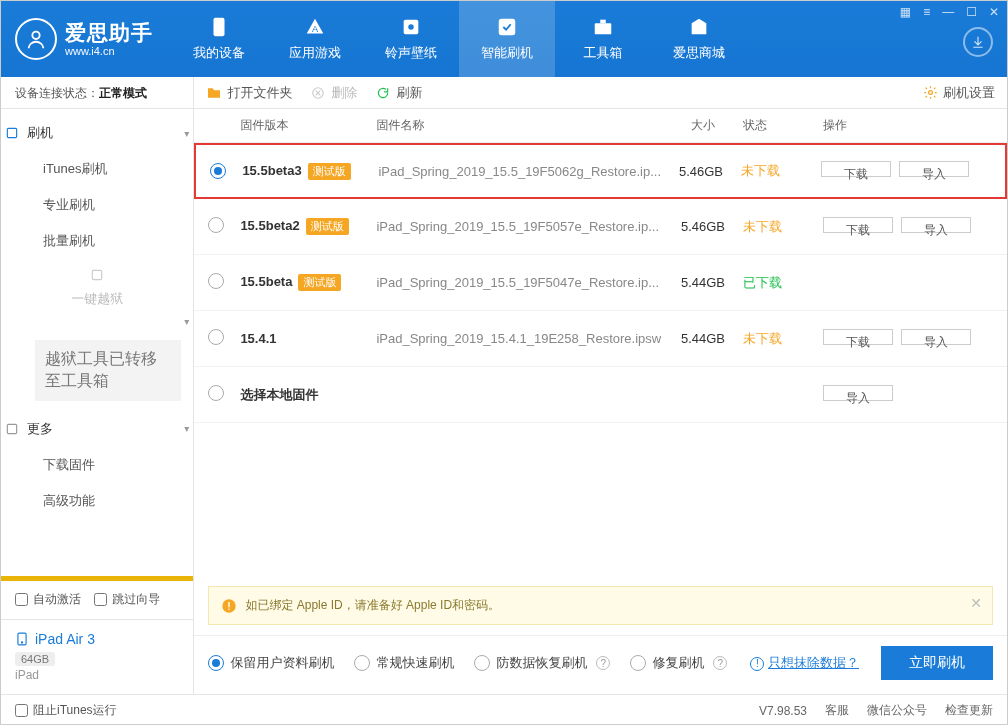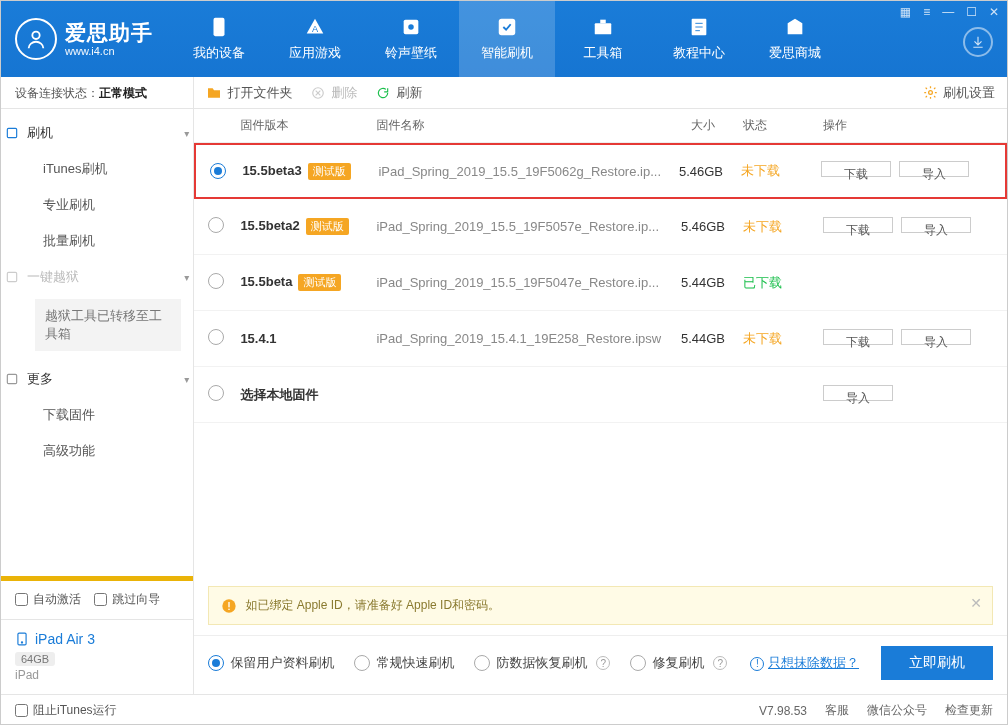--- a/index.html
+++ b/index.html
@@ -19,21 +19,21 @@
 .dl-circle { width:30px; height:30px; border:2px solid rgba(255,255,255,.5); border-radius:50%; display:flex; align-items:center; justify-content:center; margin:26px 14px 0 6px; cursor:pointer; }
 .body { display:flex; height:617px; }
 .sidebar { width:196px; border-right:1px solid #e5e5e5; display:flex; flex-direction:column; }
 .side-status { height:32px; line-height:32px; padding-left:14px; font-size:12px; color:#555; border-bottom:1px solid #e5e5e5; }
 .side-status b { color:#222; }
 .side-list { padding:6px 0; flex:1; overflow:auto; }
 .side-h { display:flex; align-items:center; gap:8px; padding:9px 4px; color:#333; cursor:pointer; }
 .side-h .tri { margin-left:auto; font-size:10px; color:#999; }
 .side-sub { padding:9px 18px 9px 42px; color:#555; cursor:pointer; }
 .side-sub.active { background:#eaf3fd; color:#1a7cd8; border-left:3px solid #1a7cd8; padding-left:39px; }
-.side-note { margin:4px 12px 10px 34px; padding:8px 10px; background:#f3f3f3; color:#777; font-size:13px; line-height:1.4; }
+.side-note { margin:4px 12px 10px 34px; padding:8px 10px; background:#f3f3f3; color:#777; font-size:16px; line-height:1.4; }
 .side-bot { border-top:5px solid #eab308; padding:10px 14px; font-size:12px; }
 .chk { display:inline-flex; align-items:center; gap:5px; color:#555; cursor:pointer; }
 .chk input { margin:0; }
 .dev-block { border-top:1px solid #e5e5e5; padding:10px 14px 12px; }
 .dev-name { color:#1a7cd8; font-size:14px; display:flex; align-items:center; gap:6px; }
 .dev-cap { display:inline-block; background:#eee; color:#777; font-size:11px; padding:1px 6px; border-radius:3px; margin-top:4px; }
 .dev-sub { color:#999; font-size:12px; margin-top:2px; }
 .main { flex:1; display:flex; flex-direction:column; }
 .toolbar { height:32px; border-bottom:1px solid #e5e5e5; display:flex; align-items:center; padding:0 12px; font-size:13px; color:#555; }
 .tbtn { display:inline-flex; align-items:center; gap:5px; margin-right:18px; cursor:pointer; }
@@ -135,29 +135,20 @@
           <svg width="22" height="22" viewBox="0 0 24 24" fill="#fff">
             <rect x="3" y="8" width="18" height="12" rx="1"></rect>
             <rect x="9" y="4" width="6" height="4"></rect>
           </svg>
         </span>
         <span>工具箱</span>
       </div>
       <div class="nav-item">
         <span class="nav-icon">
           <svg width="22" height="22" viewBox="0 0 24 24" fill="#fff">
-            <rect x="4" y="3" width="16" height="18" rx="1"></rect>
-            <path d="M8 8h8M8 12h8M8 16h5" stroke="#1a7cd8"></path>
-          </svg>
-        </span>
-        <span>教程中心</span>
-      </div>
-      <div class="nav-item">
-        <span class="nav-icon">
-          <svg width="22" height="22" viewBox="0 0 24 24" fill="#fff">
             <path d="M4 8h16v12H4zM4 8l8-5 8 5"></path>
           </svg>
         </span>
         <span>爱思商城</span>
       </div>
     </div>
   <div class="dl-circle">
     <svg width="14" height="14" viewBox="0 0 24 24" fill="none" stroke="#cfe3f7" stroke-width="2">
         <path d="M12 3v14M6 11l6 6 6-6M4 21h16"></path>
       </svg>
@@ -173,21 +164,21 @@
         <div class="side-h">
           <svg width="14" height="14" viewBox="0 0 24 24" fill="none" stroke="#1a7cd8" stroke-width="2">
             <rect x="4" y="4" width="16" height="16" rx="2"></rect>
           </svg>
           <span>刷机</span>
           <span class="tri">▾</span>
         </div>
         <div class="side-sub">iTunes刷机</div>
         <div class="side-sub">专业刷机</div>
         <div class="side-sub">批量刷机</div>
-        <div class="side-h" style="color: rgb(187, 187, 187);">
+        <div class="side-h" style="color: rgb(187, 187, 187); flex-direction: column;">
           <svg width="14" height="14" viewBox="0 0 24 24" fill="none" stroke="#ccc" stroke-width="2">
             <rect x="4" y="4" width="16" height="16" rx="2"></rect>
           </svg>
           <span>一键越狱</span>
           <span class="tri">▾</span>
         </div>
         <div class="side-note">越狱工具已转移至工具箱</div>
         <div class="side-h">
           <svg width="14" height="14" viewBox="0 0 24 24" fill="none" stroke="#999" stroke-width="2">
             <rect x="4" y="4" width="16" height="16" rx="2"></rect>

